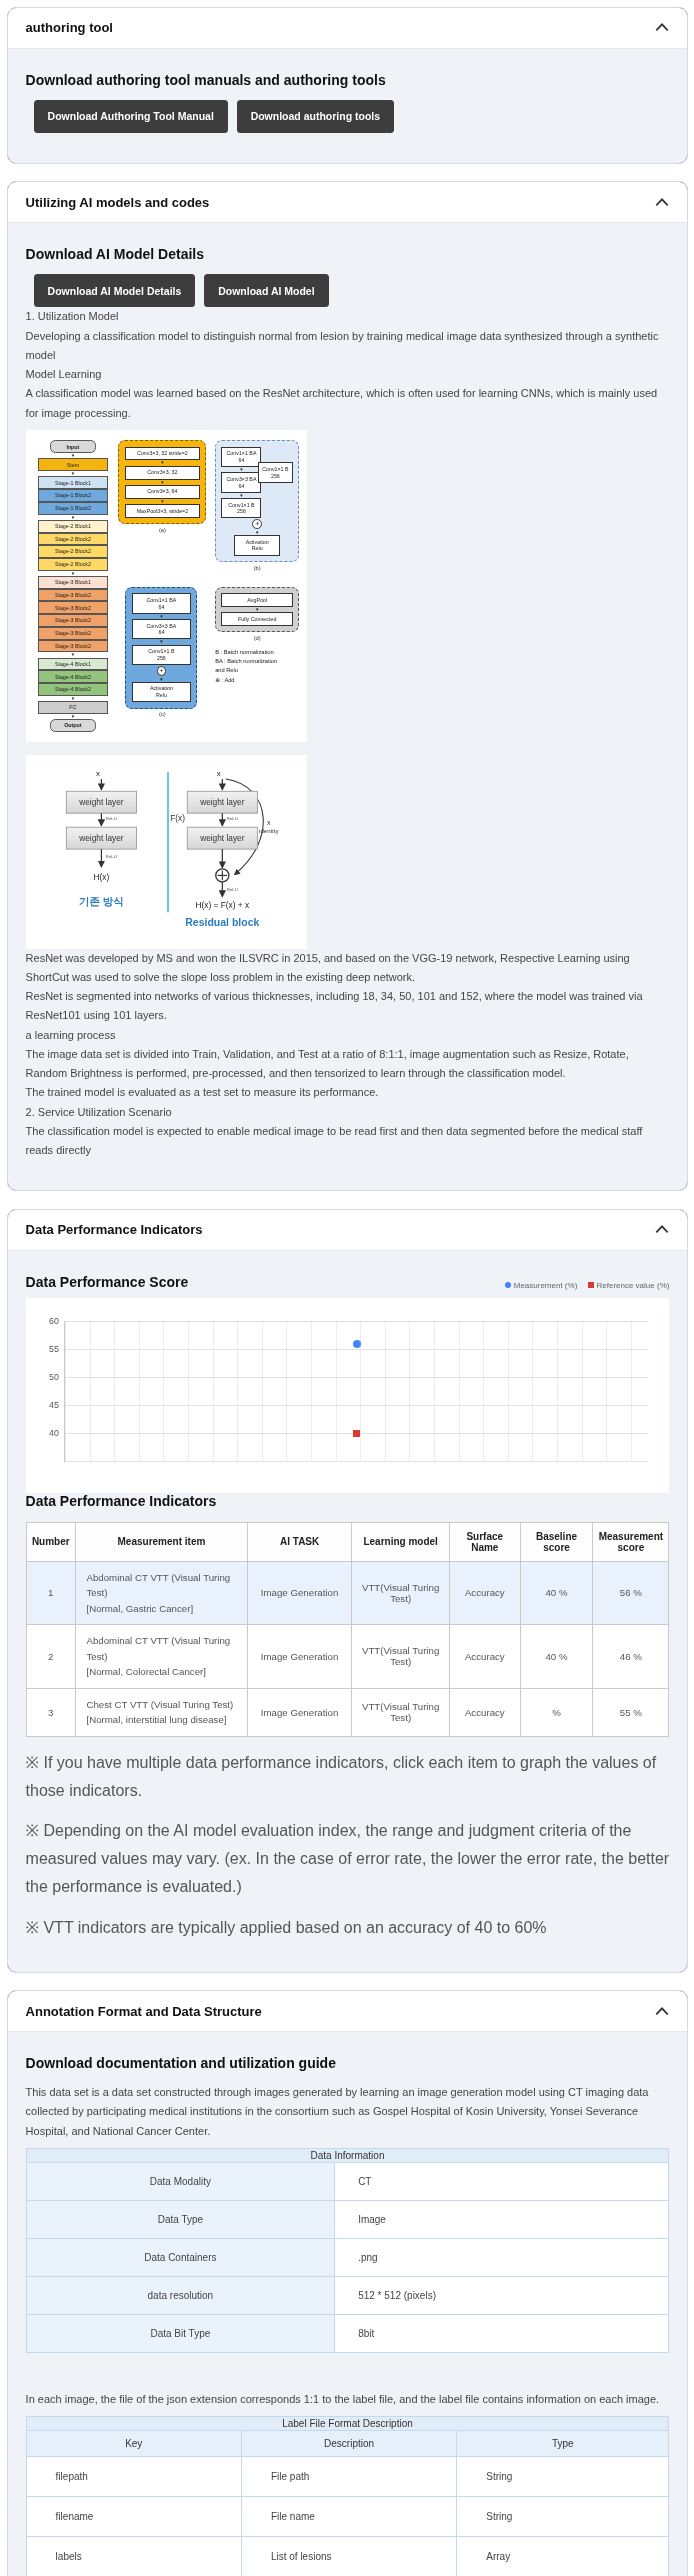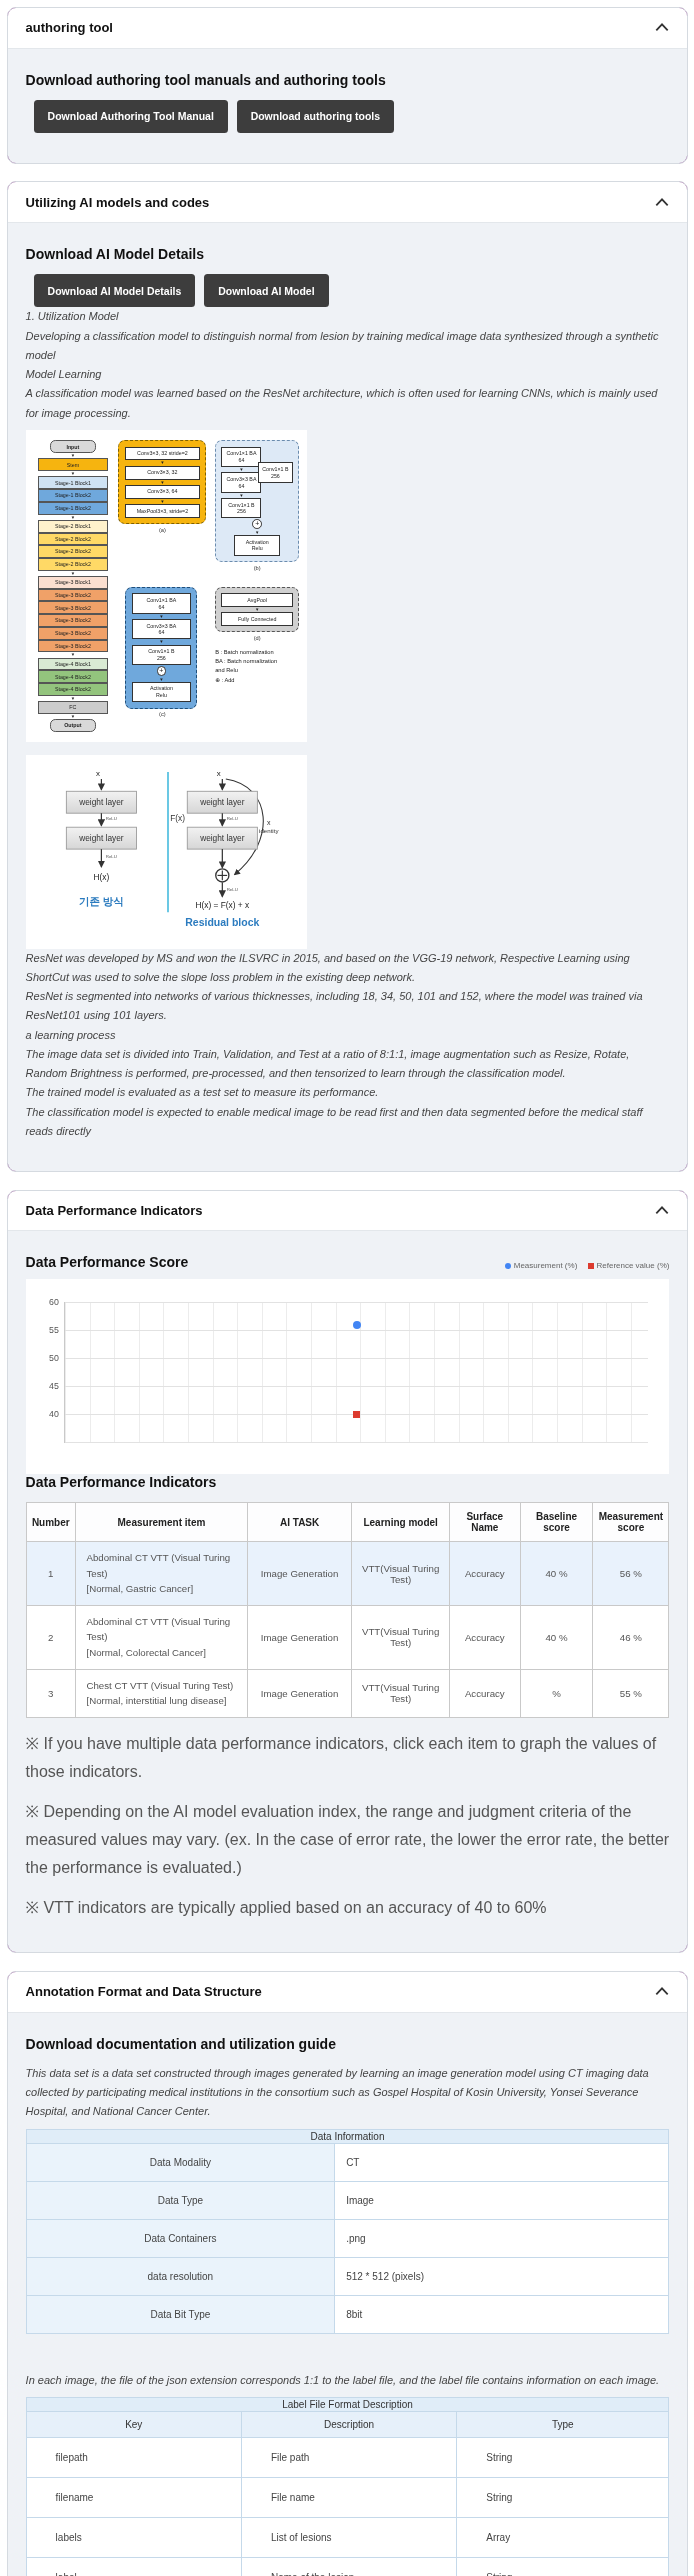--- a/index.html
+++ b/index.html
@@ -27,21 +27,21 @@
   .card-title { font-size:13px; font-weight:bold; color:#111; }
   .chev { display:flex; align-items:center; }
   .card-body { background:#eff2f6; padding:23px 17.6px 30px 17.6px; }
   h3.sub { font-size:14px; font-weight:bold; color:#111; margin:0 0 12.3px 0; }
   .btn-row { display:flex; gap:8.8px;padding-left:8px; }
   .btn {
     background:#3d3d3d; color:#fff; font-weight:bold; font-size:10.5px;
     padding:10.5px 14px; border:none; border-radius:3.5px; cursor:pointer;
     font-family:inherit;
   }
-  p.bt { font-size:11px; color:#444; line-height:1.75; margin:0; white-space:pre-line;font-style:italic; }
+  p.bt { font-size:11px; color:#444; line-height:1.75; margin:0; white-space:pre-line; }
   .mt8{margin-top:7px}.mt14{margin-top:12.3px}.mt16{margin-top:14px}.mt20{margin-top:17.6px}
   .mt30{margin-top:26px}.mt50{margin-top:44px}.mt55{margin-top:48px}
 
   
   .figure { background:#fff; width:281px; padding:10.5px 12.3px; margin-top:7px; }
   .fig2 { margin-top:12.3px; }
 
   
   .d1 { display:flex; gap:10.5px; font-size:5.3px; color:#222; }
   .d1-left { width:70px; flex-shrink:0; display:flex; flex-direction:column; text-align:center; }
@@ -96,21 +96,21 @@
   table.perf td.item { text-align:left; padding-left:10.5px; white-space:pre-line; line-height:1.6; }
   tr.hl td { background:#e9f2fc; }
   .note { font-size:16px; color:#555; line-height:1.75; margin:12.3px 0 0 0; }
 
   
   table.blue { width:100%; border-collapse:collapse; font-size:10px; color:#444; }
   table.blue th, table.blue td { border:0.9px solid #c5d9ea; }
   table.blue th.title { background:#e0edf8; font-weight:normal; color:#333; text-align:center; }
   table.blue th.colh { background:#e6f0fa; font-weight:normal; color:#333; padding:7px; text-align:center; }
   td.key { background:#eaf3fb; width:48%; text-align:center; padding:13px 7px; }
-  td.val { background:#fff; text-align:left; padding:13px 11px;margin-top:32px; }
+  td.val { background:#fff; text-align:left; padding:13px 23px;margin-top:32px; }
   td.cell { background:#fff; text-align:left; padding:14px 29px; }
 </style>
 </head>
 <body>
 
 <div class="card">
   <div class="card-header">
     <span class="card-title">authoring tool</span>
     <span class="chev">
       <svg width="14" height="8.8" viewBox="0 0 16 10">
@@ -292,20 +292,21 @@
         <text x="210" y="163" font-size="9.5" text-anchor="middle" fill="#222">H(x) = F(x) + x</text>
         <text x="210" y="184" font-size="12" font-weight="bold" text-anchor="middle" fill="#2b7bbf">Residual block</text>
       </svg>
     </div>
 
     <p class="bt mt16">ResNet was developed by MS and won the ILSVRC in 2015, and based on the VGG-19 network, Respective Learning using ShortCut was used to solve the slope loss problem in the existing deep network.</p>
     <p class="bt mt55">ResNet is segmented into networks of various thicknesses, including 18, 34, 50, 101 and 152, where the model was trained via ResNet101 using 101 layers.</p>
     <p class="bt mt55">a learning process</p>
     <p class="bt mt55">The image data set is divided into Train, Validation, and Test at a ratio of 8:1:1, image augmentation such as Resize, Rotate, Random Brightness is performed, pre-processed, and then tensorized to learn through the classification model.</p>
     <p class="bt mt55">The trained model is evaluated as a test set to measure its performance.</p>
+    <p class="bt mt55">2. Service Utilization Scenario</p>
     <p class="bt mt8">The classification model is expected to enable medical image to be read first and then data segmented before the medical staff reads directly</p>
   </div>
 </div>
 
 <div class="card">
   <div class="card-header">
     <span class="card-title">Data Performance Indicators</span>
     <span class="chev">
       <svg width="14" height="8.8" viewBox="0 0 16 10">
           <polyline points="1.5,8.5 8,1.5 14.5,8.5" fill="none" stroke="#333" stroke-width="2"></polyline>

